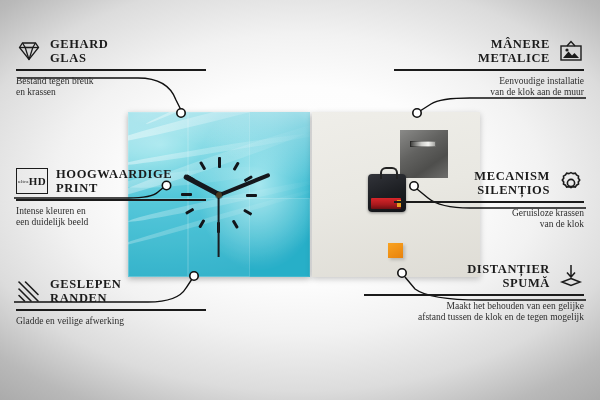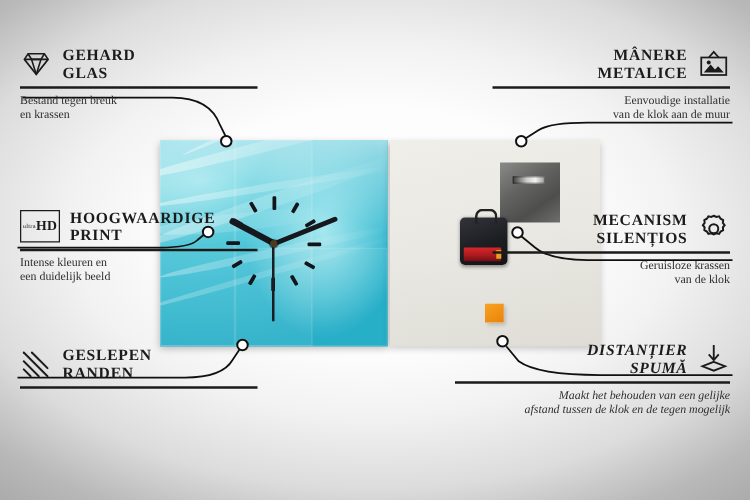--- a/index.html
+++ b/index.html
@@ -234,20 +234,23 @@
               <line x1="9.5" y1="4" x2="22" y2="16.5"></line>
         </g>
           </svg>
       </span>
       <span class="co-title">
         <span>GESLEPEN</span><br>
         <span>RANDEN</span>
       </span>
     </div>
     <div class="co-rule"></div>
+    <div class="co-body">
+      <span>Gladde en veilige afwerking</span>
+    </div>
   </div>
 
   <div class="callout right" style="left:394px;top:38px;">
     <div class="co-head">
       <span class="co-title">
         <span>MÂNERE</span><br>
         <span>METALICE</span>
       </span>
       <span class="ico">
         <svg viewBox="0 0 26 26">
@@ -282,21 +285,21 @@
           </svg>
       </span>
     </div>
     <div class="co-rule"></div>
     <div class="co-body">
       <span>Geruisloze krassen</span><br>
       <span>van de klok</span>
     </div>
   </div>
 
-  <div class="callout right" style="left:364px;top:274px;width:220px;font-style:italic;">
+  <div class="callout right" style="left:364px;top:263px;width:220px;">
     <div class="co-head">
       <span class="co-title">
         <span>DISTANȚIER</span><br>
         <span>SPUMĂ</span>
       </span>
       <span class="ico">
         <svg viewBox="0 0 26 26">
             <g fill="none" stroke="currentColor" stroke-width="1.5">
           <path d="M13 2 L13 13 M9 9.5 L13 14 L17 9.5"></path>
           <path d="M13 15.5 L22 19 L13 22.5 L4 19 Z"></path>

